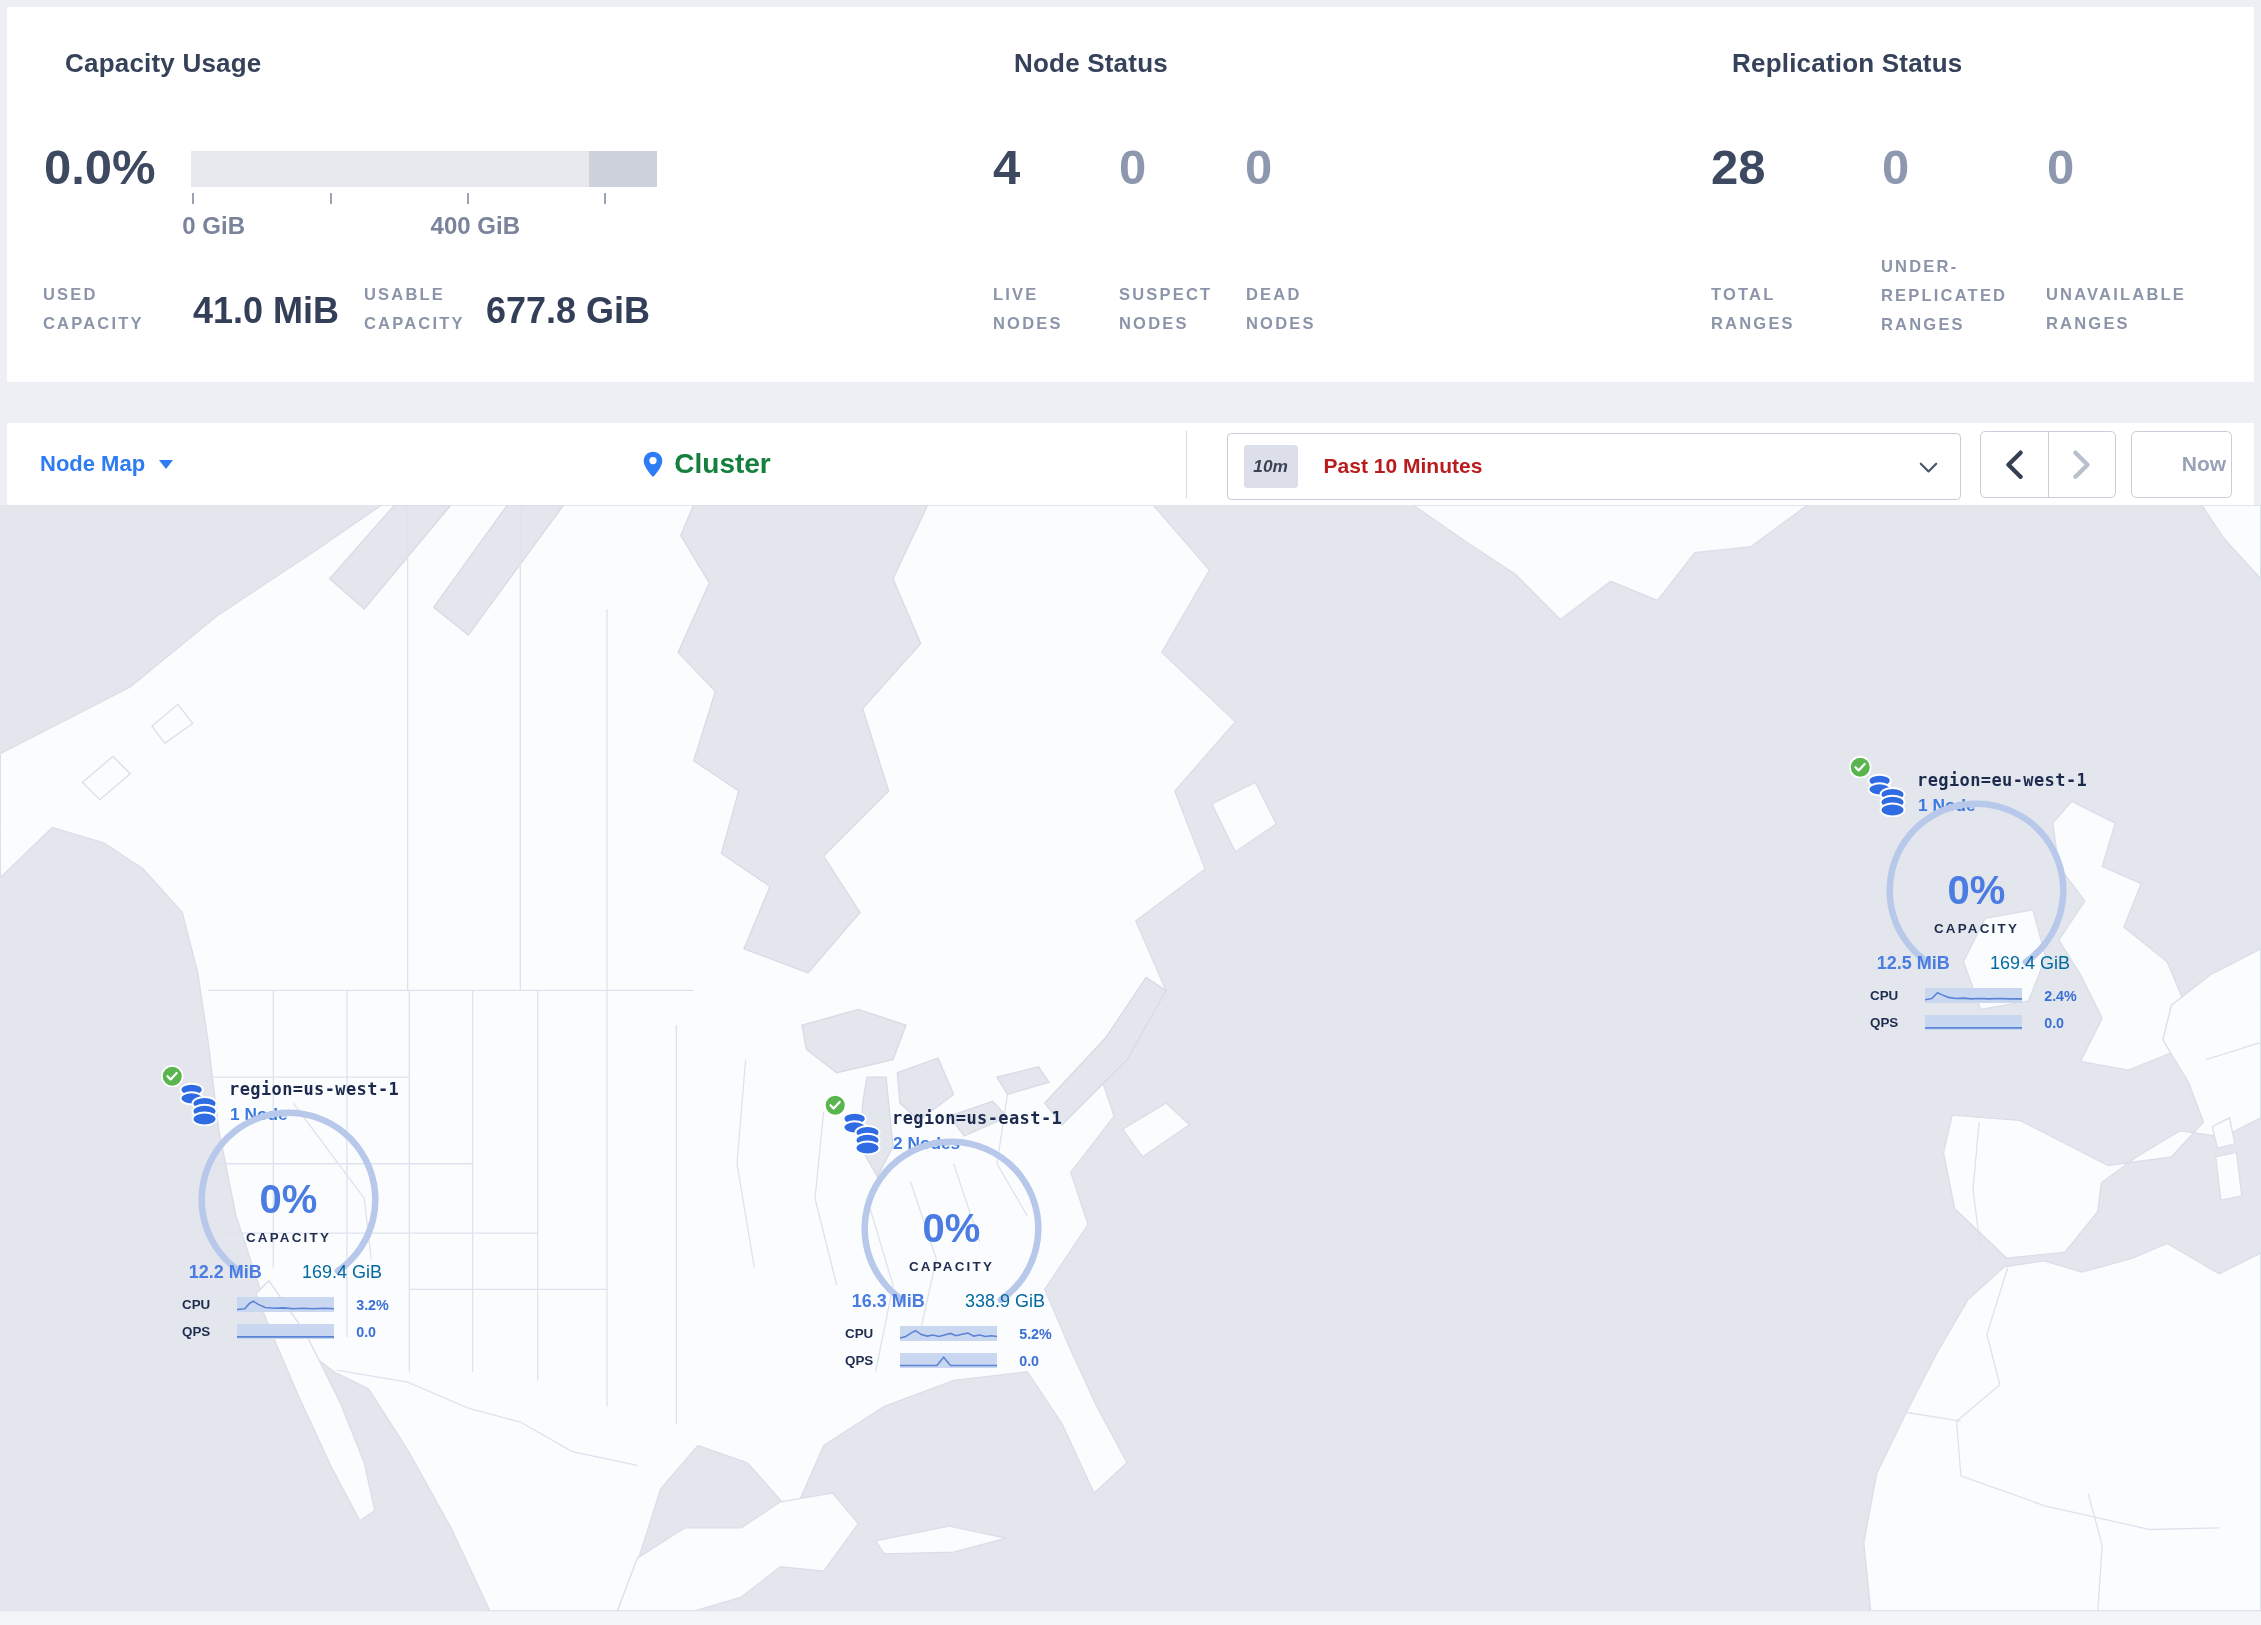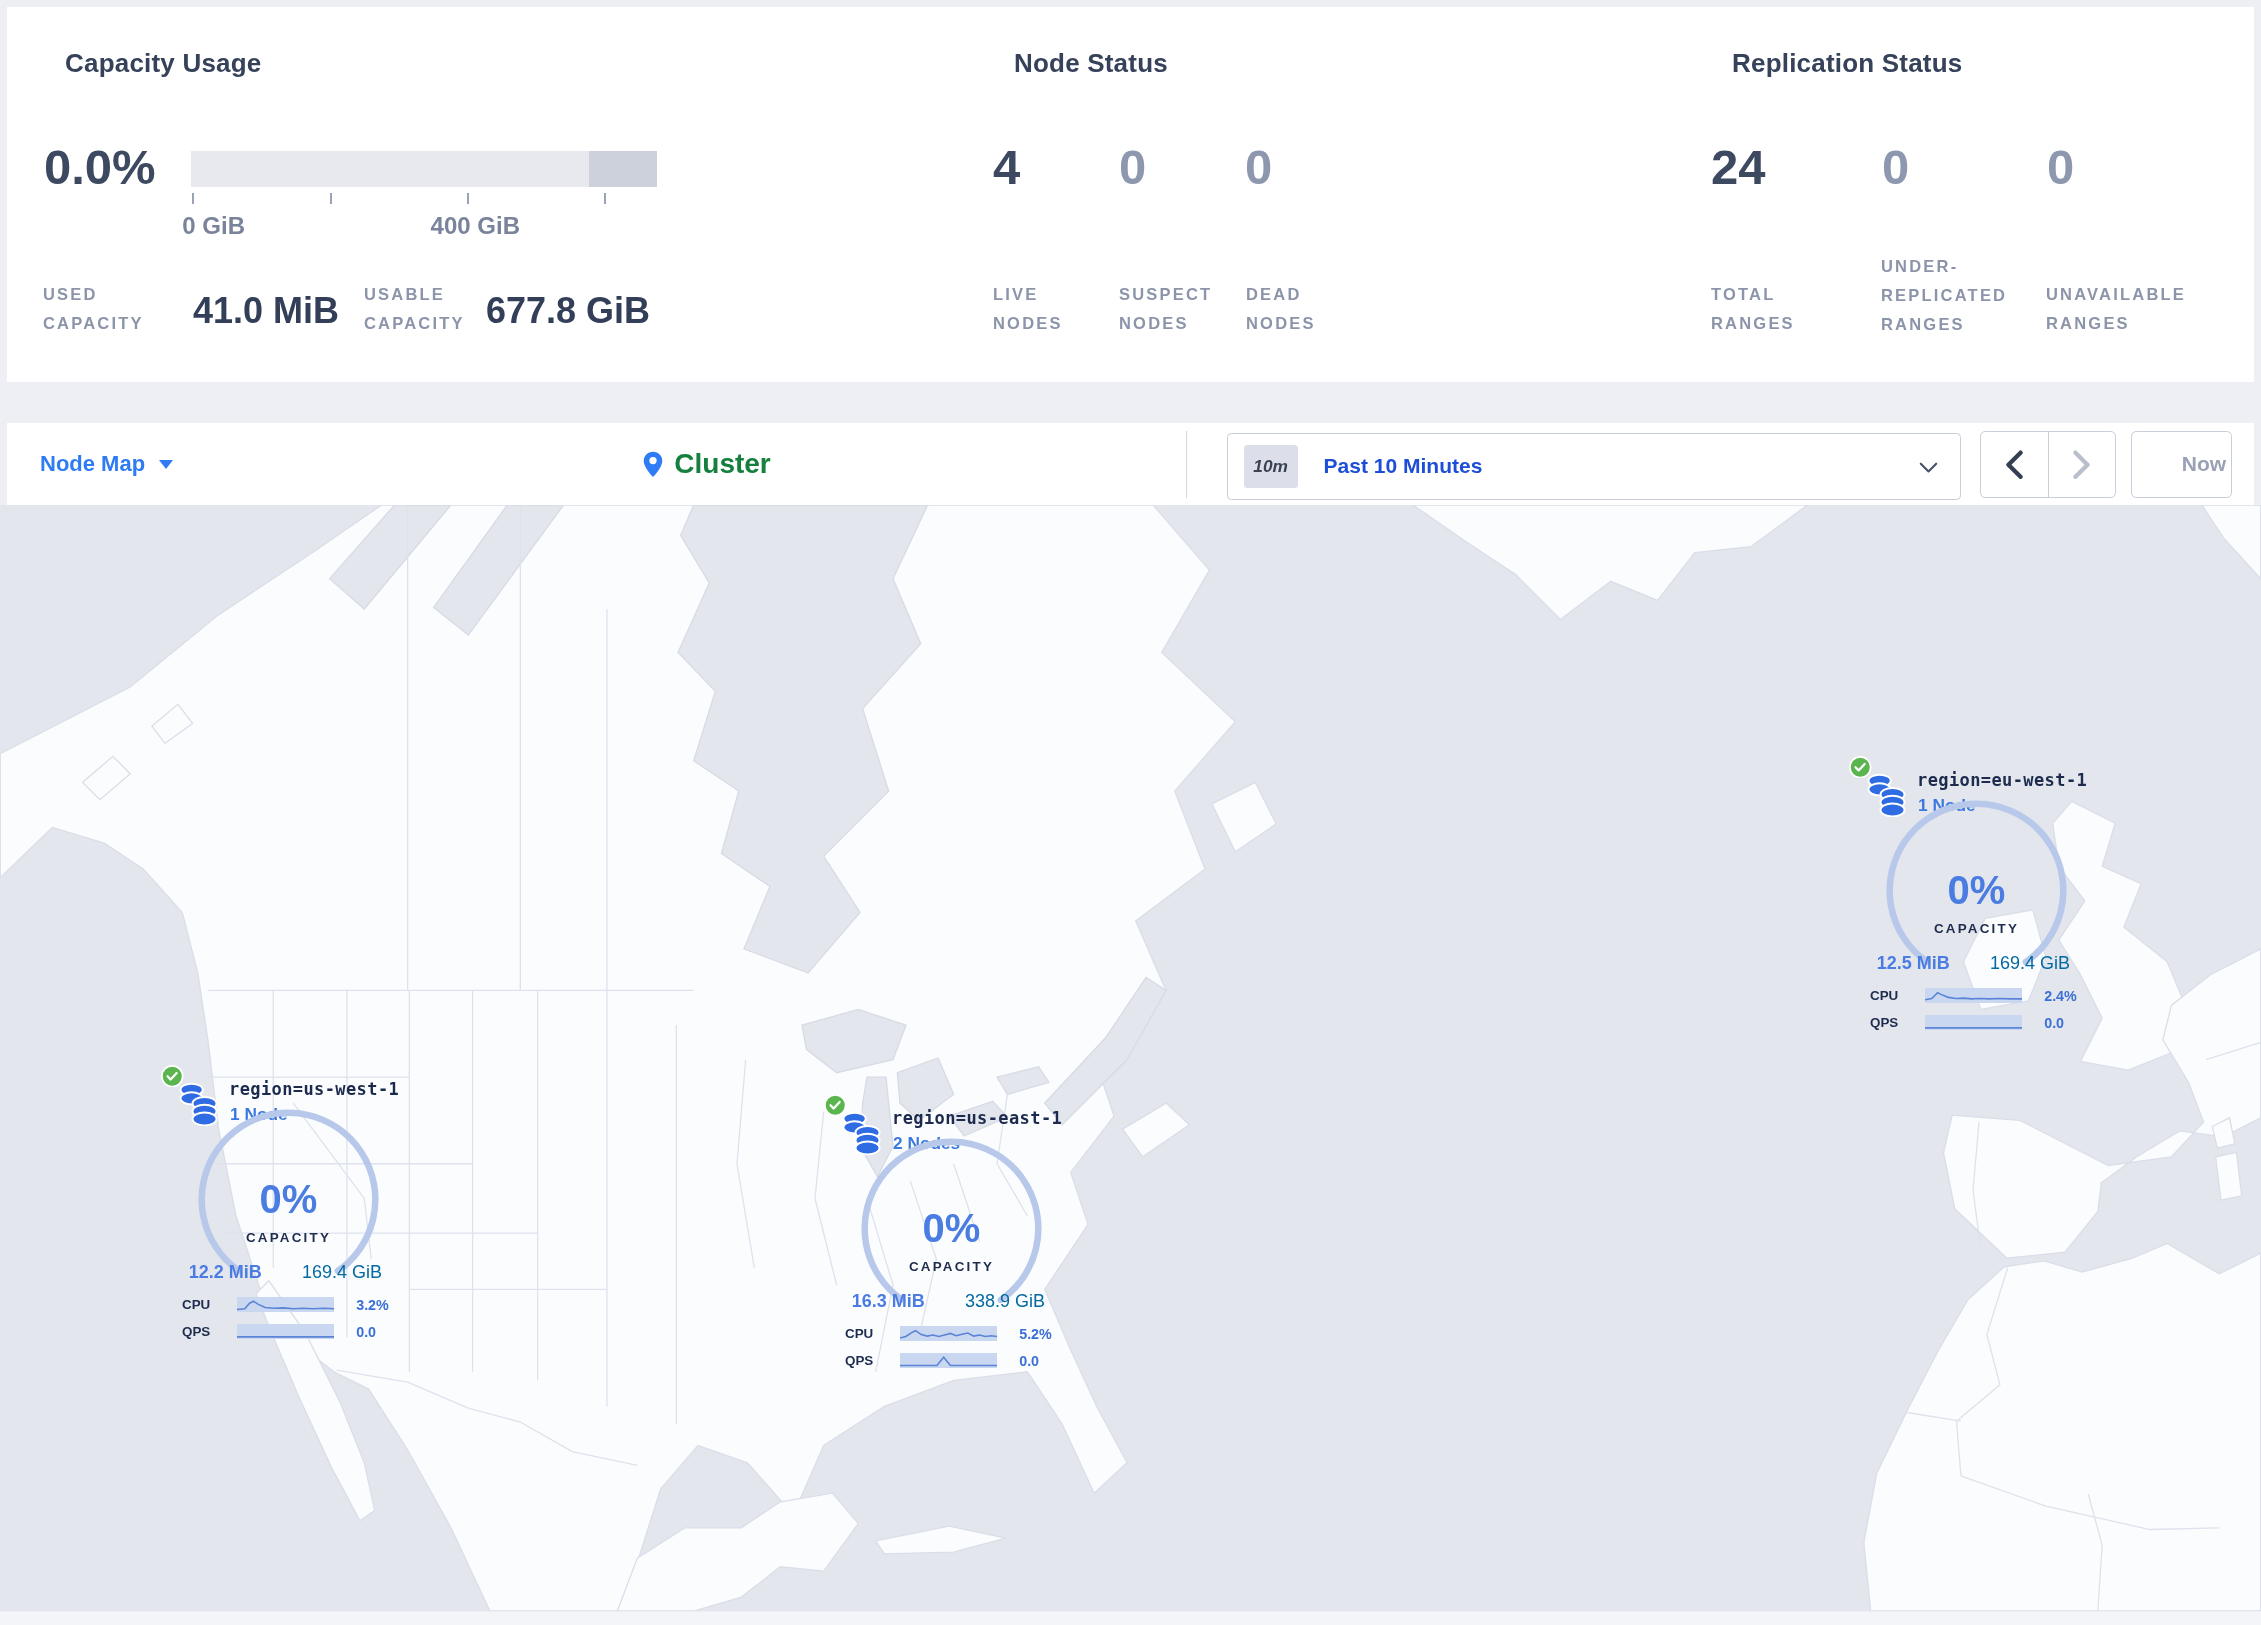--- a/index.html
+++ b/index.html
@@ -22,21 +22,21 @@
   
   #toolbar { position:absolute; left:7px; top:423px; width:2247px; height:82px; background:#ffffff; }
   #view-selector { position:absolute; left:33px; top:0; height:82px; display:flex; align-items:center; gap:14px; cursor:pointer; }
   #view-selector .vs-label { font-size:22px; font-weight:600; color:#2e7bf3; }
   .tri-down { width:0; height:0; border-left:7.8px solid transparent; border-right:7.8px solid transparent; border-top:9.5px solid #2e7bf3; }
   #breadcrumb { position:absolute; left:636px; top:0; height:82px; display:flex; align-items:center; gap:11.3px; }
   #breadcrumb .bc-label { font-size:28px; font-weight:600; color:#15803d; }
   #tb-divider { position:absolute; left:1179px; top:7.8px; height:67px; width:0.9px; background:#d4d8e2; }
   #time-select { position:absolute; left:1220px; top:9.5px; width:734px; height:67px; border:1.3px solid #c8cdda; border-radius:4.3px; background:#fff; display:flex; align-items:center; cursor:pointer; }
   #time-badge { margin-left:15.6px; width:54px; height:43px; background:#dcdfe9; border-radius:3.5px; font-size:17.3px; font-weight:700; color:#3a4254; display:flex; align-items:center; justify-content:center;font-style:italic; }
-  #time-range-label { margin-left:26px; font-size:21px; font-weight:600; color:#1d4ed8;text-align:center; }
+  #time-range-label { margin-left:26px; font-size:21px; font-weight:600; color:#b91c1c;text-align:center; }
   #time-chevron { position:absolute; right:22.5px; top:28px; }
   #arrow-group { position:absolute; left:1973px; top:7.8px; width:136px; height:67px; border:1.3px solid #c8cdda; border-radius:5.2px; background:#fff; display:flex; }
   .arrow-half { flex:1; display:flex; align-items:center; justify-content:center; cursor:pointer; }
   .arrow-half + .arrow-half { border-left:0.9px solid #c8cdda; }
   #now-button { position:absolute; left:2124px; top:7.8px; width:101px; height:67px; border:1.3px solid #c8cdda; border-radius:5.2px; background:#fff; font-size:21px; font-weight:700; color:#99a1b4; display:flex; align-items:center; justify-content:center; cursor:pointer;padding-left:45px; }
 
   
   #map-wrap { position:absolute; left:0; top:505px; width:2261px; height:1106px; background:#e3e6ec; }
   #map-footer { position:absolute; left:0; top:1612px; width:2261px; height:14px; background:#f3f5f8; }
   .land { fill:#fbfcfe; stroke:#d9dee9; stroke-width:1.5; }
@@ -84,21 +84,21 @@
 
   <div class="panel-title" style="left:986px; top:41px;">Node Status</div>
   <div class="big-num" style="left:986px; top:134px;">4</div>
   <div class="big-num muted" style="left:1112px; top:134px;">0</div>
   <div class="big-num muted" style="left:1238px; top:134px;">0</div>
   <div class="stat-label" style="left:986px; top:273px; width:95px;">LIVE NODES</div>
   <div class="stat-label" style="left:1112px; top:273px; width:113px;">SUSPECT NODES</div>
   <div class="stat-label" style="left:1239px; top:273px; width:95px;">DEAD NODES</div>
 
   <div class="panel-title" style="left:1704px; top:41px;">Replication Status</div>
-  <div class="big-num" style="left:1704px; top:134px;">24</div>
+  <div class="big-num" style="left:1704px; top:134px;">28</div>
   <div class="big-num muted" style="left:1875px; top:134px;">0</div>
   <div class="big-num muted" style="left:2040px; top:134px;">0</div>
   <div class="stat-label" style="left:1704px; top:273px; width:104px;">TOTAL RANGES</div>
   <div class="stat-label" style="left:1874px; top:245px; width:152px;">UNDER-REPLICATED RANGES</div>
   <div class="stat-label" style="left:2039px; top:273px; width:182px;">UNAVAILABLE RANGES</div>
 </div>
 
 <div id="toolbar">
   <div id="view-selector">
     <span class="vs-label">Node Map</span>

